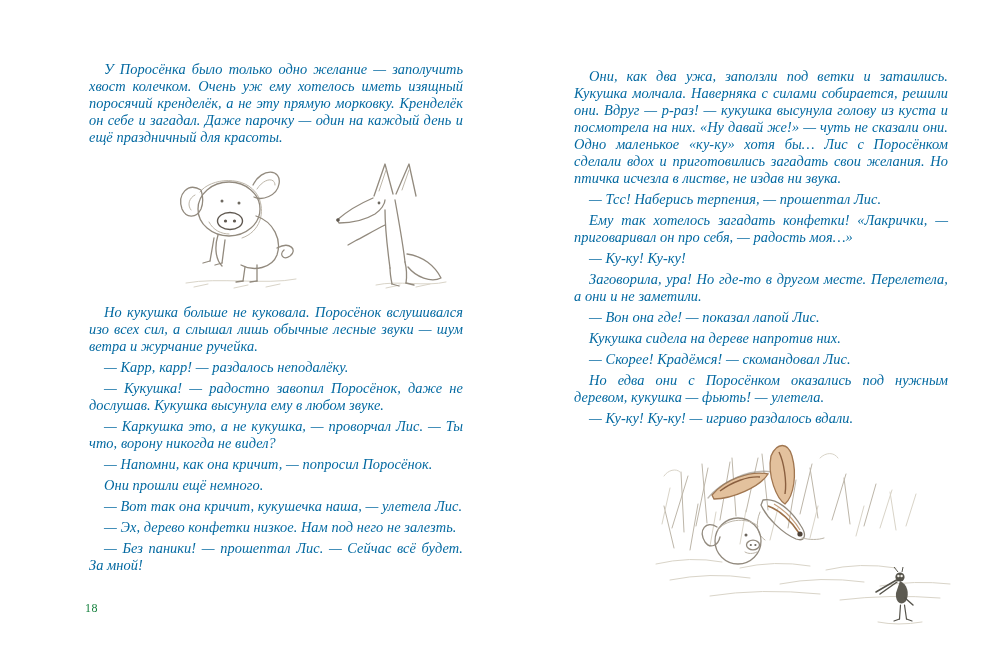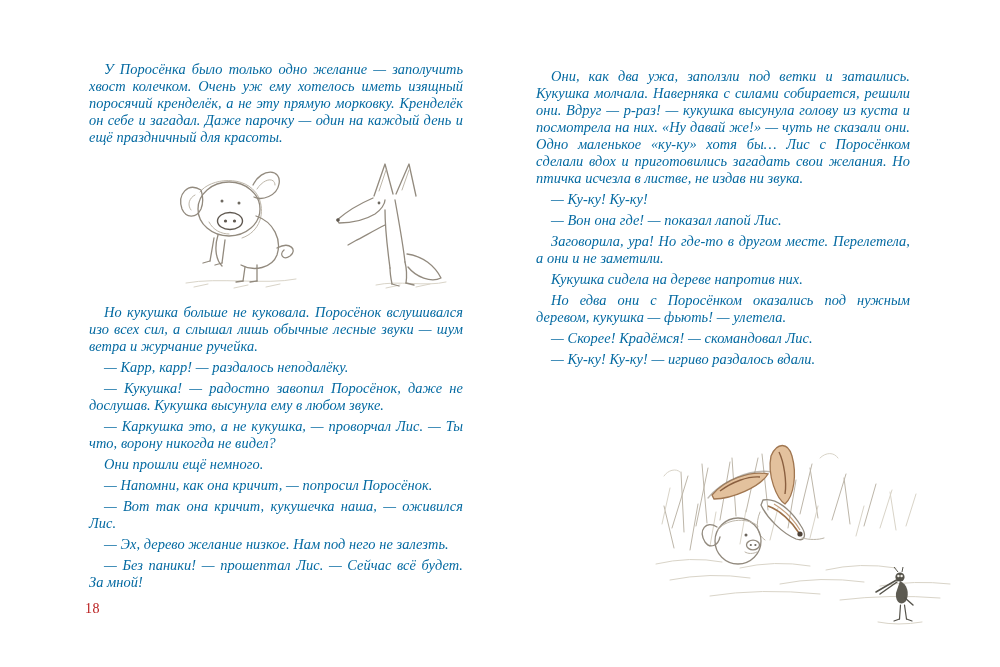--- a/index.html
+++ b/index.html
@@ -15,21 +15,21 @@
     font-size:14.4px;
     line-height:17px;
     color:#0369a1;
     text-align:justify;
     text-indent:15px;
     letter-spacing:.05px;
     font-style:italic;
   }
   .page-number{
     position:absolute;left:85px;top:601px;
-    font-size:14px;color:#b91c1c;letter-spacing:.5px;
+    font-size:12px;color:#15803d;letter-spacing:.5px;
   }
   .illus{position:absolute}
   .sketch{stroke:#928a7e;stroke-width:1.3;fill:none;stroke-linecap:round;stroke-linejoin:round}
   .sketch-light{stroke:#bdb6a9;stroke-width:1;fill:none;stroke-linecap:round}
   .sketch-faint{stroke:#d9d4c8;stroke-width:1;fill:none;stroke-linecap:round}
   .sketch-dark{stroke:#5f5850;stroke-width:1.4;fill:none;stroke-linecap:round}
 </style>
 </head>
 <body>
 
@@ -80,40 +80,42 @@
         <path class="sketch" d="M258 127 L266 129 M244 128 L251 130"></path>
         <path class="sketch" d="M259 98 C275 100 287 110 293 122 C283 127 268 121 260 111"></path>
       </g>
     </svg>
 
     <div class="text-block" style="left:85px;top:300px">
       <p>Но кукушка больше не куковала. Поросёнок вслушивался изо всех сил, а слышал лишь обычные лесные звуки — шум ветра и журчание ручейка.</p>
       <p>— Карр, карр! — раздалось неподалёку.</p>
       <p>— Кукушка! — радостно завопил Поросёнок, даже не дослушав. Кукушка высунула ему в любом звуке.</p>
       <p>— Каркушка это, а не кукушка, — проворчал Лис. — Ты что, ворону никогда не видел?</p>
+      <p>— Напомни, как она кричит, — попросил Поросёнок.</p>
       <p>Они прошли ещё немного.</p>
-      <p>— Напомни, как она кричит, — попросил Поросёнок.</p>
-      <p>— Вот так она кричит, кукушечка наша, — оживился Лис.</p>
-      <p>— Эх, дерево желание низкое. Нам под него не залезть.</p>
+      <p>— Вот так она кричит, кукушечка наша, — улетела Лис.</p>
+      <p>— Эх, дерево конфетки низкое. Нам под него не залезть.</p>
       <p>— Без паники! — прошептал Лис. — Сейчас всё будет. За мной!</p>
     </div>
 
     <div class="page-number">18</div>
   </section>
 
   <section>
 
-    <div class="text-block" style="left:532px;top:64px">
+    <div class="text-block" style="left:570px;top:64px">
       <p>Они, как два ужа, заползли под ветки и затаились. Кукушка молчала. Наверняка с силами собирается, решили они. Вдруг — р-раз! — кукушка высунула голову из куста и посмотрела на них. «Ну давай же!» — чуть не сказали они. Одно маленькое «ку-ку» хотя бы… Лис с Поросёнком сделали вдох и приготовились загадать свои желания. Но птичка исчезла в листве, не издав ни звука.</p>
+      <p>— Тсс! Наберись терпения, — прошептал Лис.</p>
+      <p>Ему так хотелось загадать конфетки! «Лакрички, — приговаривал он про себя, — радость моя…»</p>
       <p>— Ку-ку! Ку-ку!</p>
+      <p>Заговорила, ура! Но где-то в другом месте. Перелетела, а они и не заметили.</p>
       <p>— Вон она где! — показал лапой Лис.</p>
-      <p>Заговорила, ура! Но где-то в другом месте. Перелетела, а они и не заметили.</p>
       <p>Кукушка сидела на дереве напротив них.</p>
+      <p>— Скорее! Крадёмся! — скомандовал Лис.</p>
       <p>Но едва они с Поросёнком оказались под нужным деревом, кукушка — фьють! — улетела.</p>
-      <p>— Скорее! Крадёмся! — скомандовал Лис.</p>
       <p>— Ку-ку! Ку-ку! — игриво раздалось вдали.</p>
     </div>
 
     <svg class="illus" style="left:650px;top:428px;width:330px;height:205px" viewBox="0 0 330 205">
       <g>
         <path class="sketch-light" d="M22 100 L38 48 M34 104 L31 44 M46 98 L58 40 M57 95 L52 36 M70 92 L80 34 M86 88 L82 30 M96 84 L108 30 M118 82 L112 26 M150 86 L162 36 M168 90 L160 40 M182 92 L196 46 M200 96 L194 50 M214 98 L226 56 M24 120 L14 78 M40 122 L48 76 M138 100 L146 52"></path>
         <path class="sketch-faint" d="M230 100 L242 62 M246 102 L240 64 M256 98 L266 66 M60 118 L66 84 M90 116 L96 82 M120 112 L128 80 M160 110 L168 78 M206 108 L214 78 M12 96 L20 60"></path>
         <path class="sketch-faint" d="M6 136 Q40 128 72 134 M90 140 Q124 132 160 138 M176 142 Q210 134 246 140 M20 152 Q60 144 100 150 M130 156 Q170 148 214 154 M230 158 Q264 152 300 156 M60 168 Q110 160 170 166 M190 172 Q240 166 290 170"></path>
         <path class="sketch-faint" d="M14 48 C18 42 26 40 30 44 M170 30 C176 24 184 24 188 30"></path>
       </g>

